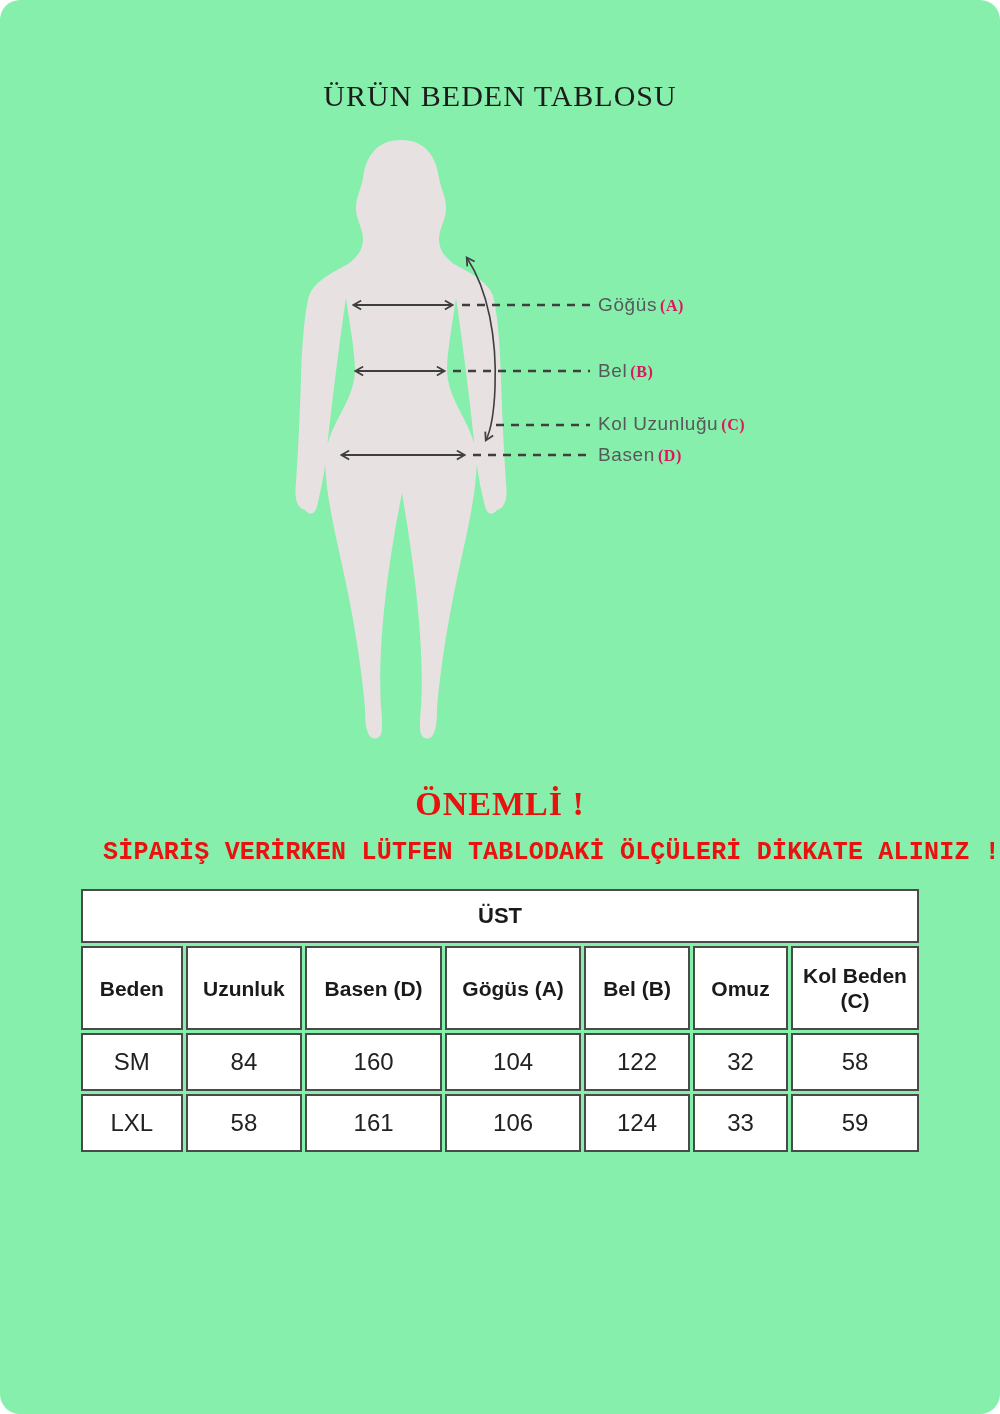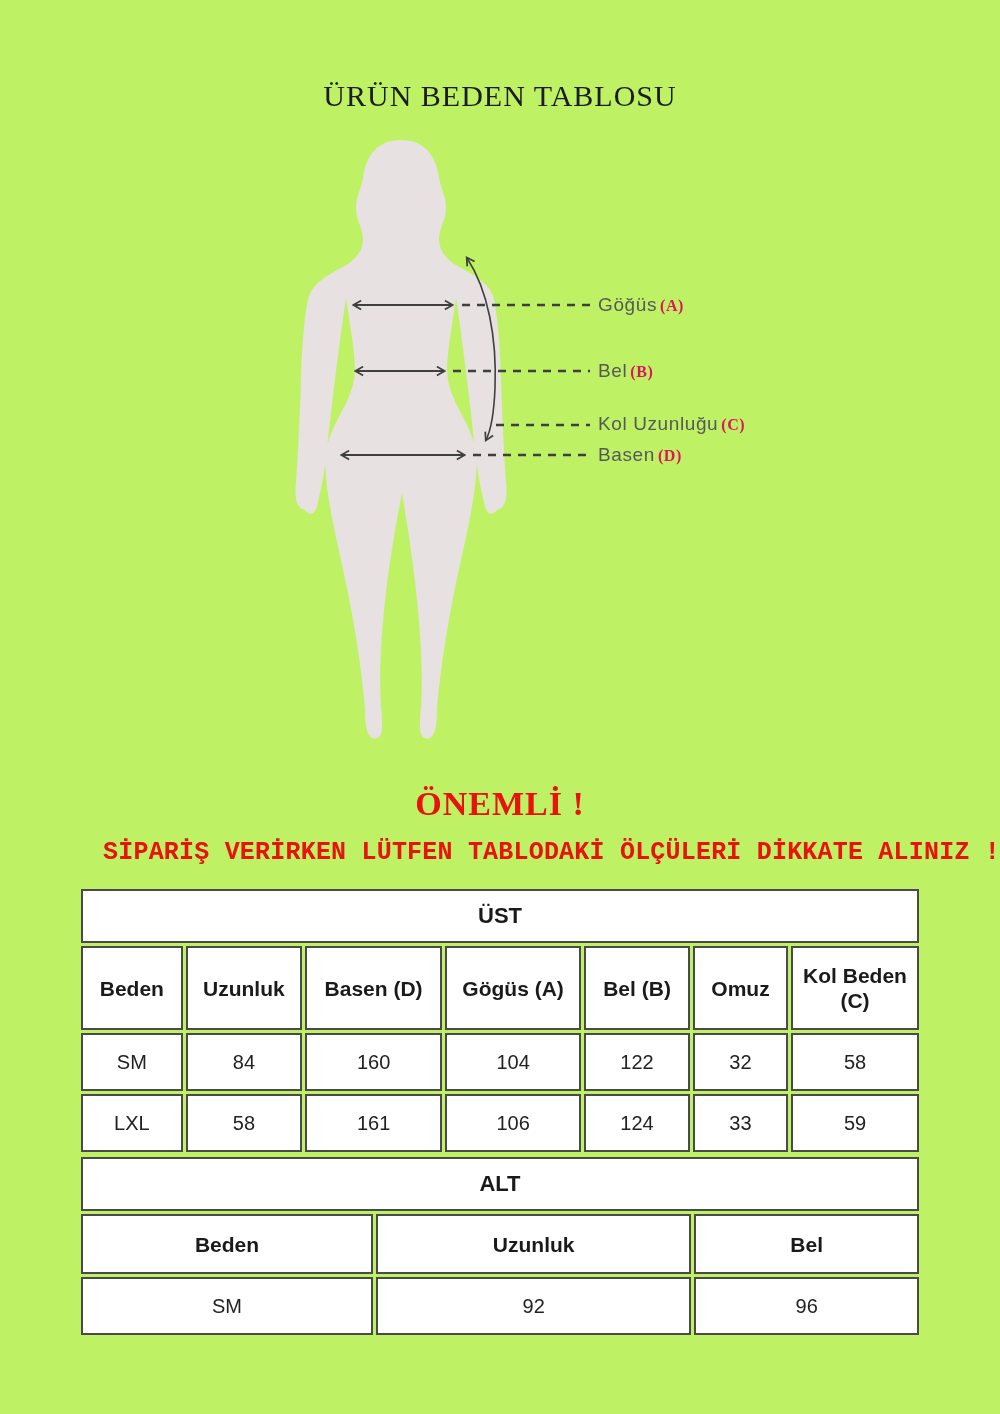--- a/index.html
+++ b/index.html
@@ -1,18 +1,18 @@
 <!DOCTYPE html>
 <html><head>
 <meta charset="utf-8">
 <style>
   html,body{margin:0;padding:0;background:#ffffff;}
   .page{
-    position:relative; width:1000px; height:1414px; background:#bef264;
-    font-family:"Liberation Sans", sans-serif; overflow:hidden;
+    position:relative; width:1000px; height:1414px; background:#86efac;
+    font-family:"Liberation Sans", sans-serif; overflow:hidden;border-radius:20px;
   }
   .doc-title{
     position:absolute; top:78px; left:0; width:1000px; text-align:center;
     font-family:"Liberation Serif", serif; font-size:30px; line-height:36px;
     font-weight:normal; color:#1c1c1c; letter-spacing:1px; margin:0;
   }
   .figure-wrap{ position:absolute; left:290px; top:138px; width:450px; height:610px; }
   .meas-label{
     position:absolute; left:598px; white-space:nowrap;
     font-family:"Liberation Sans", sans-serif; font-size:19px; line-height:22px;
@@ -40,21 +40,21 @@
   table.size-table + table.size-table{ margin-top:-1px; }
   table.size-table td{
     border:2px solid #4a4a4a; text-align:center; vertical-align:middle;
     background:#ffffff; color:#1a1a1a; padding:3px 4px; overflow:hidden;
   }
   td.sec-cell{ height:44px; font-weight:bold; font-size:22px; }
   tr.hdr-row td{ font-weight:bold; font-size:21px; line-height:25px; }
   .ust-hdr td{ height:74px; }
   .alt-sec{ height:46px; }
   .alt-hdr td{ height:50px; }
-  tr.data-row td{ font-weight:normal; font-size:20px; color:#222222; height:48px; }
+  tr.data-row td{ font-weight:normal; font-size:24px; color:#222222; height:48px; }
   .alt-data td{ height:50px; }
 </style>
 </head>
 <body>
 
 <div class="page">
 
   <h1 class="doc-title">ÜRÜN BEDEN TABLOSU</h1>
 
   <div class="figure-wrap">
@@ -174,37 +174,15 @@
         <td>58</td>
         <td>161</td>
         <td>106</td>
         <td>124</td>
         <td>33</td>
         <td>59</td>
       </tr>
     </tbody>
       </table>
 
-    <table class="size-table">
-      <colgroup>
-        <col style="width:35.1%">
-          <col style="width:37.9%">
-          <col style="width:27.0%">
-      </colgroup>
-      <tbody>
-          <tr>
-        <td colspan="3" class="sec-cell alt-sec">ALT</td>
-      </tr>
-      <tr class="hdr-row alt-hdr">
-        <td>Beden</td>
-        <td>Uzunluk</td>
-        <td>Bel</td>
-      </tr>
-      <tr class="data-row alt-data">
-        <td>SM</td>
-        <td>92</td>
-        <td>96</td>
-      </tr>
-    </tbody>
-      </table>
 
   </div>
 </div>
 
 </body></html>

